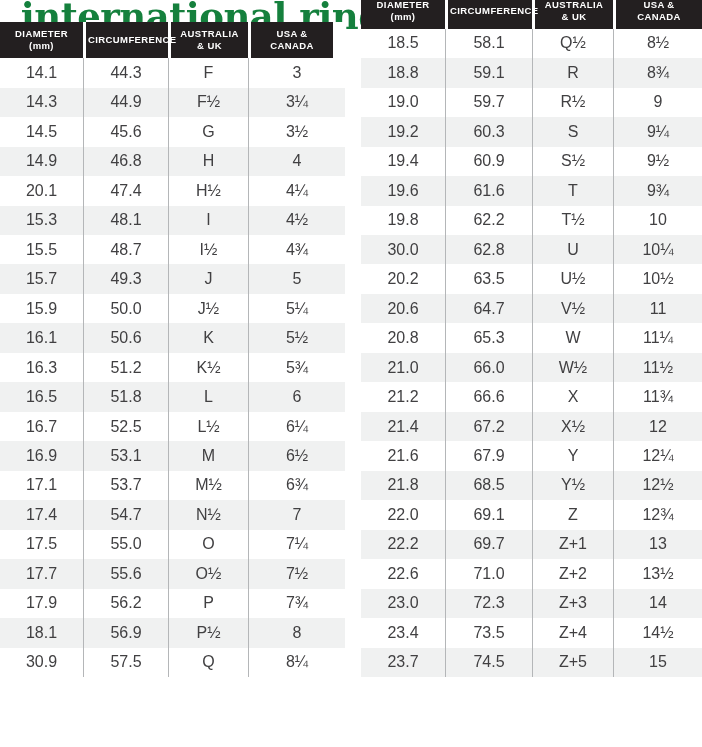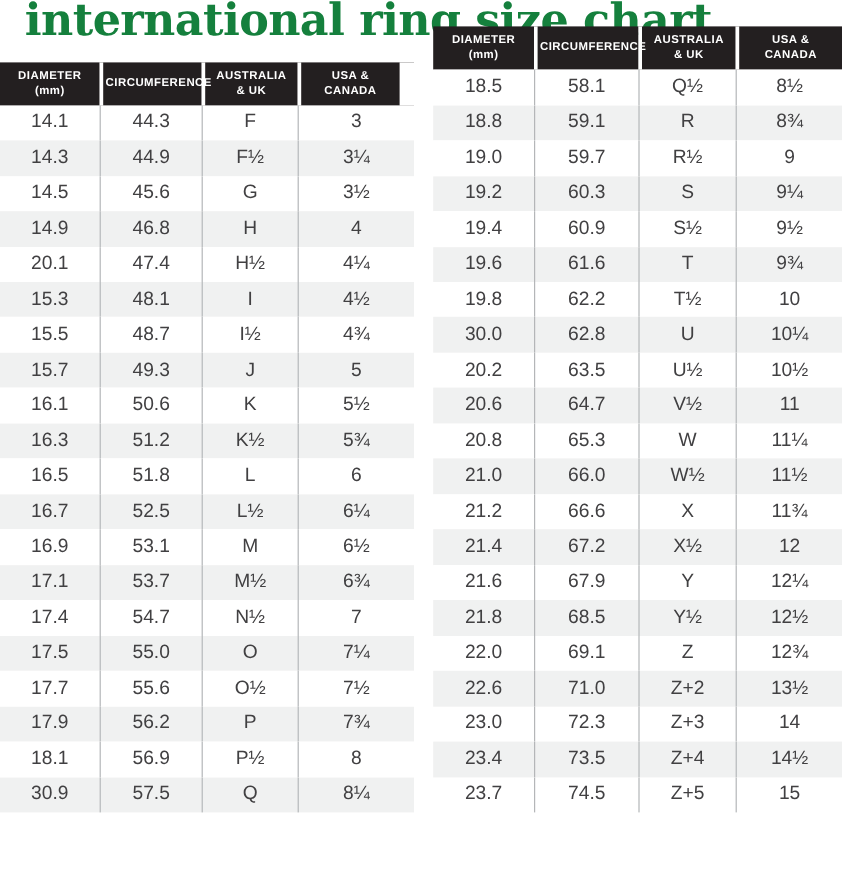--- a/index.html
+++ b/index.html
@@ -146,20 +146,26 @@
         <td>I½</td>
         <td>4¾</td>
       </tr>
         <tr>
         <td>15.7</td>
         <td>49.3</td>
         <td>J</td>
         <td>5</td>
       </tr>
         <tr>
+        <td>15.9</td>
+        <td>50.0</td>
+        <td>J½</td>
+        <td>5¼</td>
+      </tr>
+        <tr>
         <td>16.1</td>
         <td>50.6</td>
         <td>K</td>
         <td>5½</td>
       </tr>
         <tr>
         <td>16.3</td>
         <td>51.2</td>
         <td>K½</td>
         <td>5¾</td>
@@ -342,20 +348,26 @@
         <td>Y½</td>
         <td>12½</td>
       </tr>
         <tr>
         <td>22.0</td>
         <td>69.1</td>
         <td>Z</td>
         <td>12¾</td>
       </tr>
         <tr>
+        <td>22.2</td>
+        <td>69.7</td>
+        <td>Z+1</td>
+        <td>13</td>
+      </tr>
+        <tr>
         <td>22.6</td>
         <td>71.0</td>
         <td>Z+2</td>
         <td>13½</td>
       </tr>
         <tr>
         <td>23.0</td>
         <td>72.3</td>
         <td>Z+3</td>
         <td>14</td>

